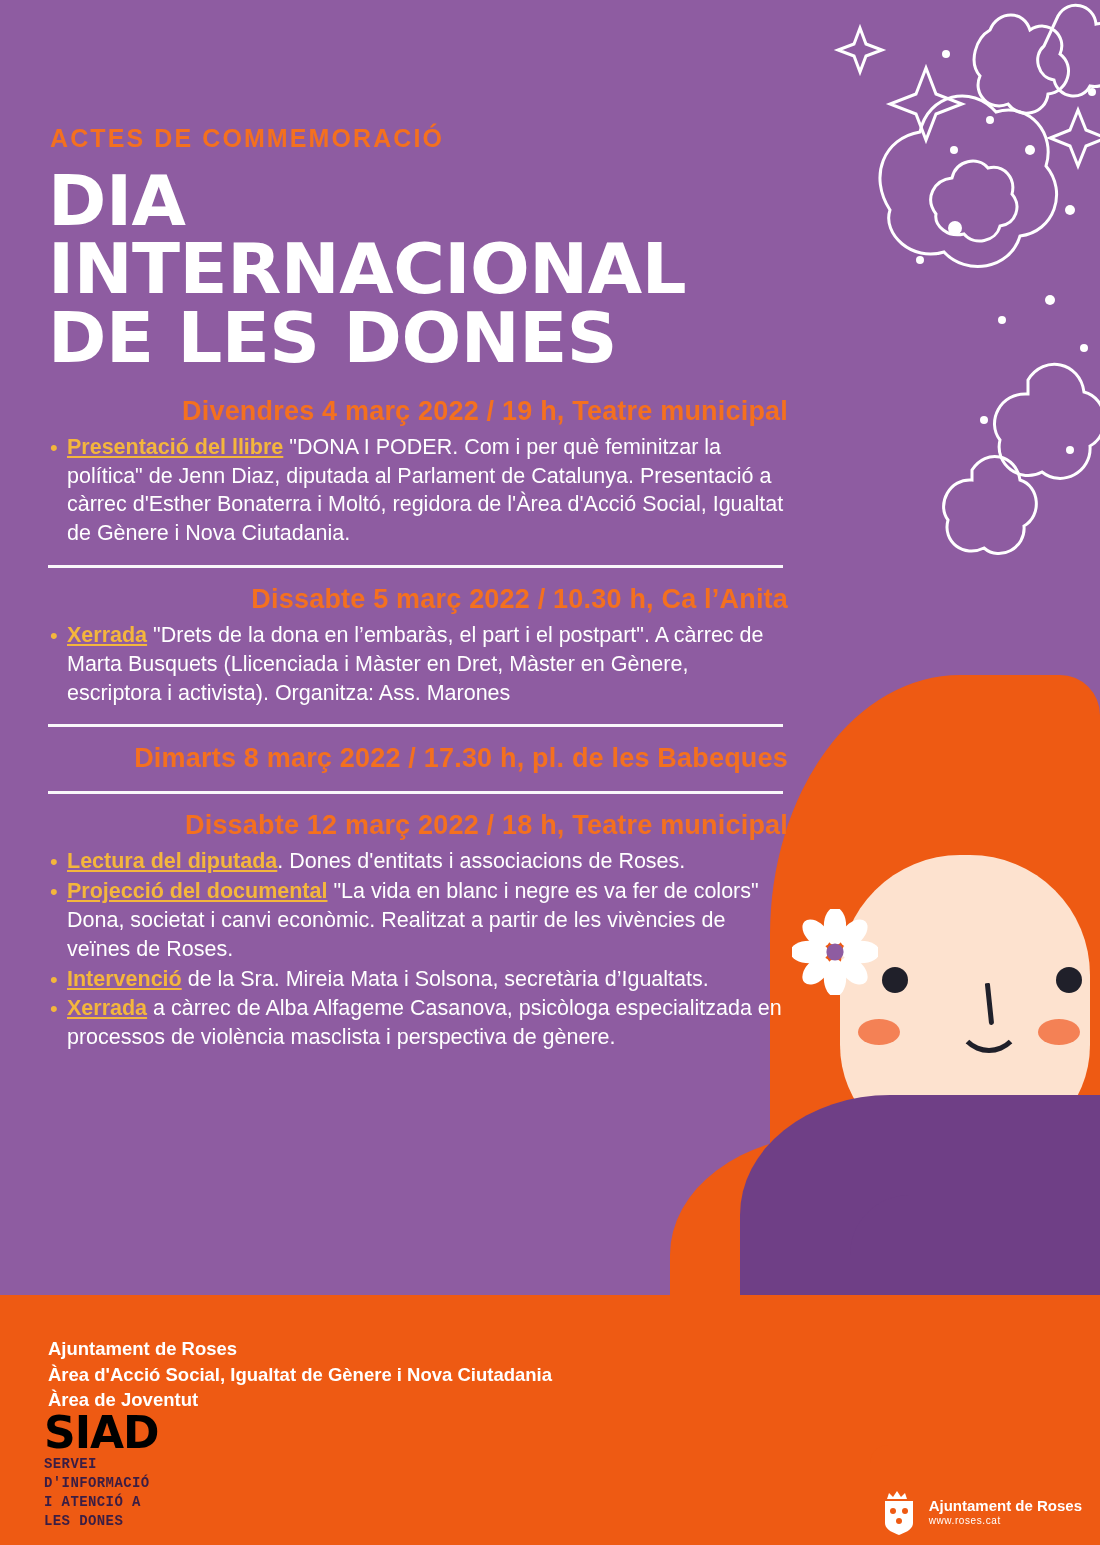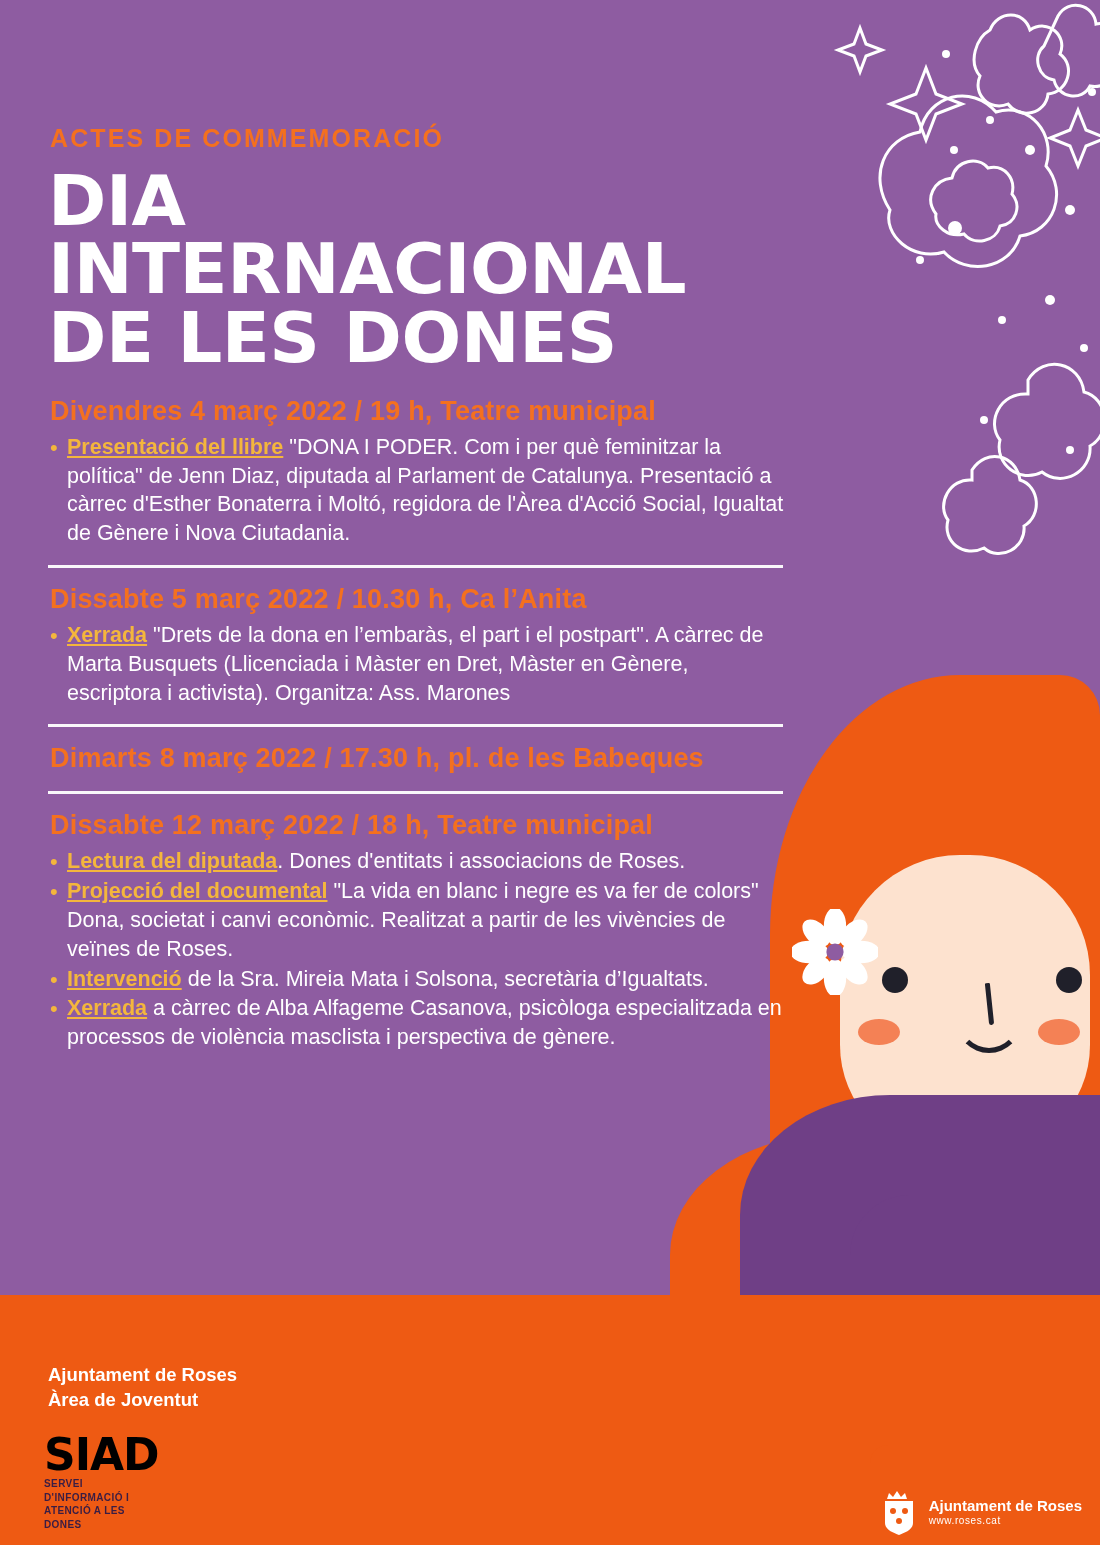--- a/index.html
+++ b/index.html
@@ -176,20 +176,21 @@
   }
   .title .l2 { display: block; }
 
   .block { margin-top: 16px; }
   .block .day {
     color: #f4701f;
     font-weight: bold;
     font-size: 27px;
     margin: 0 0 6px 2px;
     letter-spacing: .2px;
+    text-align: right;
   }
   .items { margin: 0; padding: 0; list-style: none; }
   .items li {
     position: relative;
     padding-left: 19px;
     font-size: 21.5px;
     line-height: 1.34;
     margin-bottom: 1px;
     color: #ffffff;
   }
@@ -234,27 +235,28 @@
   }
   .siad .word {
     font-family: "DejaVu Sans", sans-serif;
     font-weight: bold;
     font-size: 44px;
     letter-spacing: -1px;
     color: #000000;
     line-height: 1;
   }
   .siad .sub {
-    font-size: 10px;
+    font-size: 14px;
     font-weight: bold;
     color: #3a1d44;
     letter-spacing: .4px;
     line-height: 1.35;
     max-width: 120px;
     text-transform: uppercase;
+    font-family: Liberation Mono, monospace;
   }
 
   .ajt-logo {
     position: absolute;
     right: 18px;
     bottom: 10px;
     display: flex;
     align-items: center;
     gap: 10px;
     z-index: 6;
@@ -395,20 +397,21 @@
         </li>
         <li>
           <span class="lead">Xerrada</span><span> a càrrec de Alba Alfageme Casanova, psicòloga especialitzada en processos de violència masclista i perspectiva de gènere.</span>
         </li>
       </ul>
     </div>
   </div>
 
   <div class="footer-credits">
     <div>Ajuntament de Roses</div>
+    <div>Àrea d'Acció Social, Igualtat de Gènere i Nova Ciutadania</div>
     <div>Àrea de Joventut</div>
   </div>
 
   <div class="siad">
     <div class="word">SIAD</div>
     <div class="sub">SERVEI D'INFORMACIÓ I ATENCIÓ A LES DONES</div>
   </div>
 
   <div class="orange-corner"></div>
   <div class="ajt-logo">

